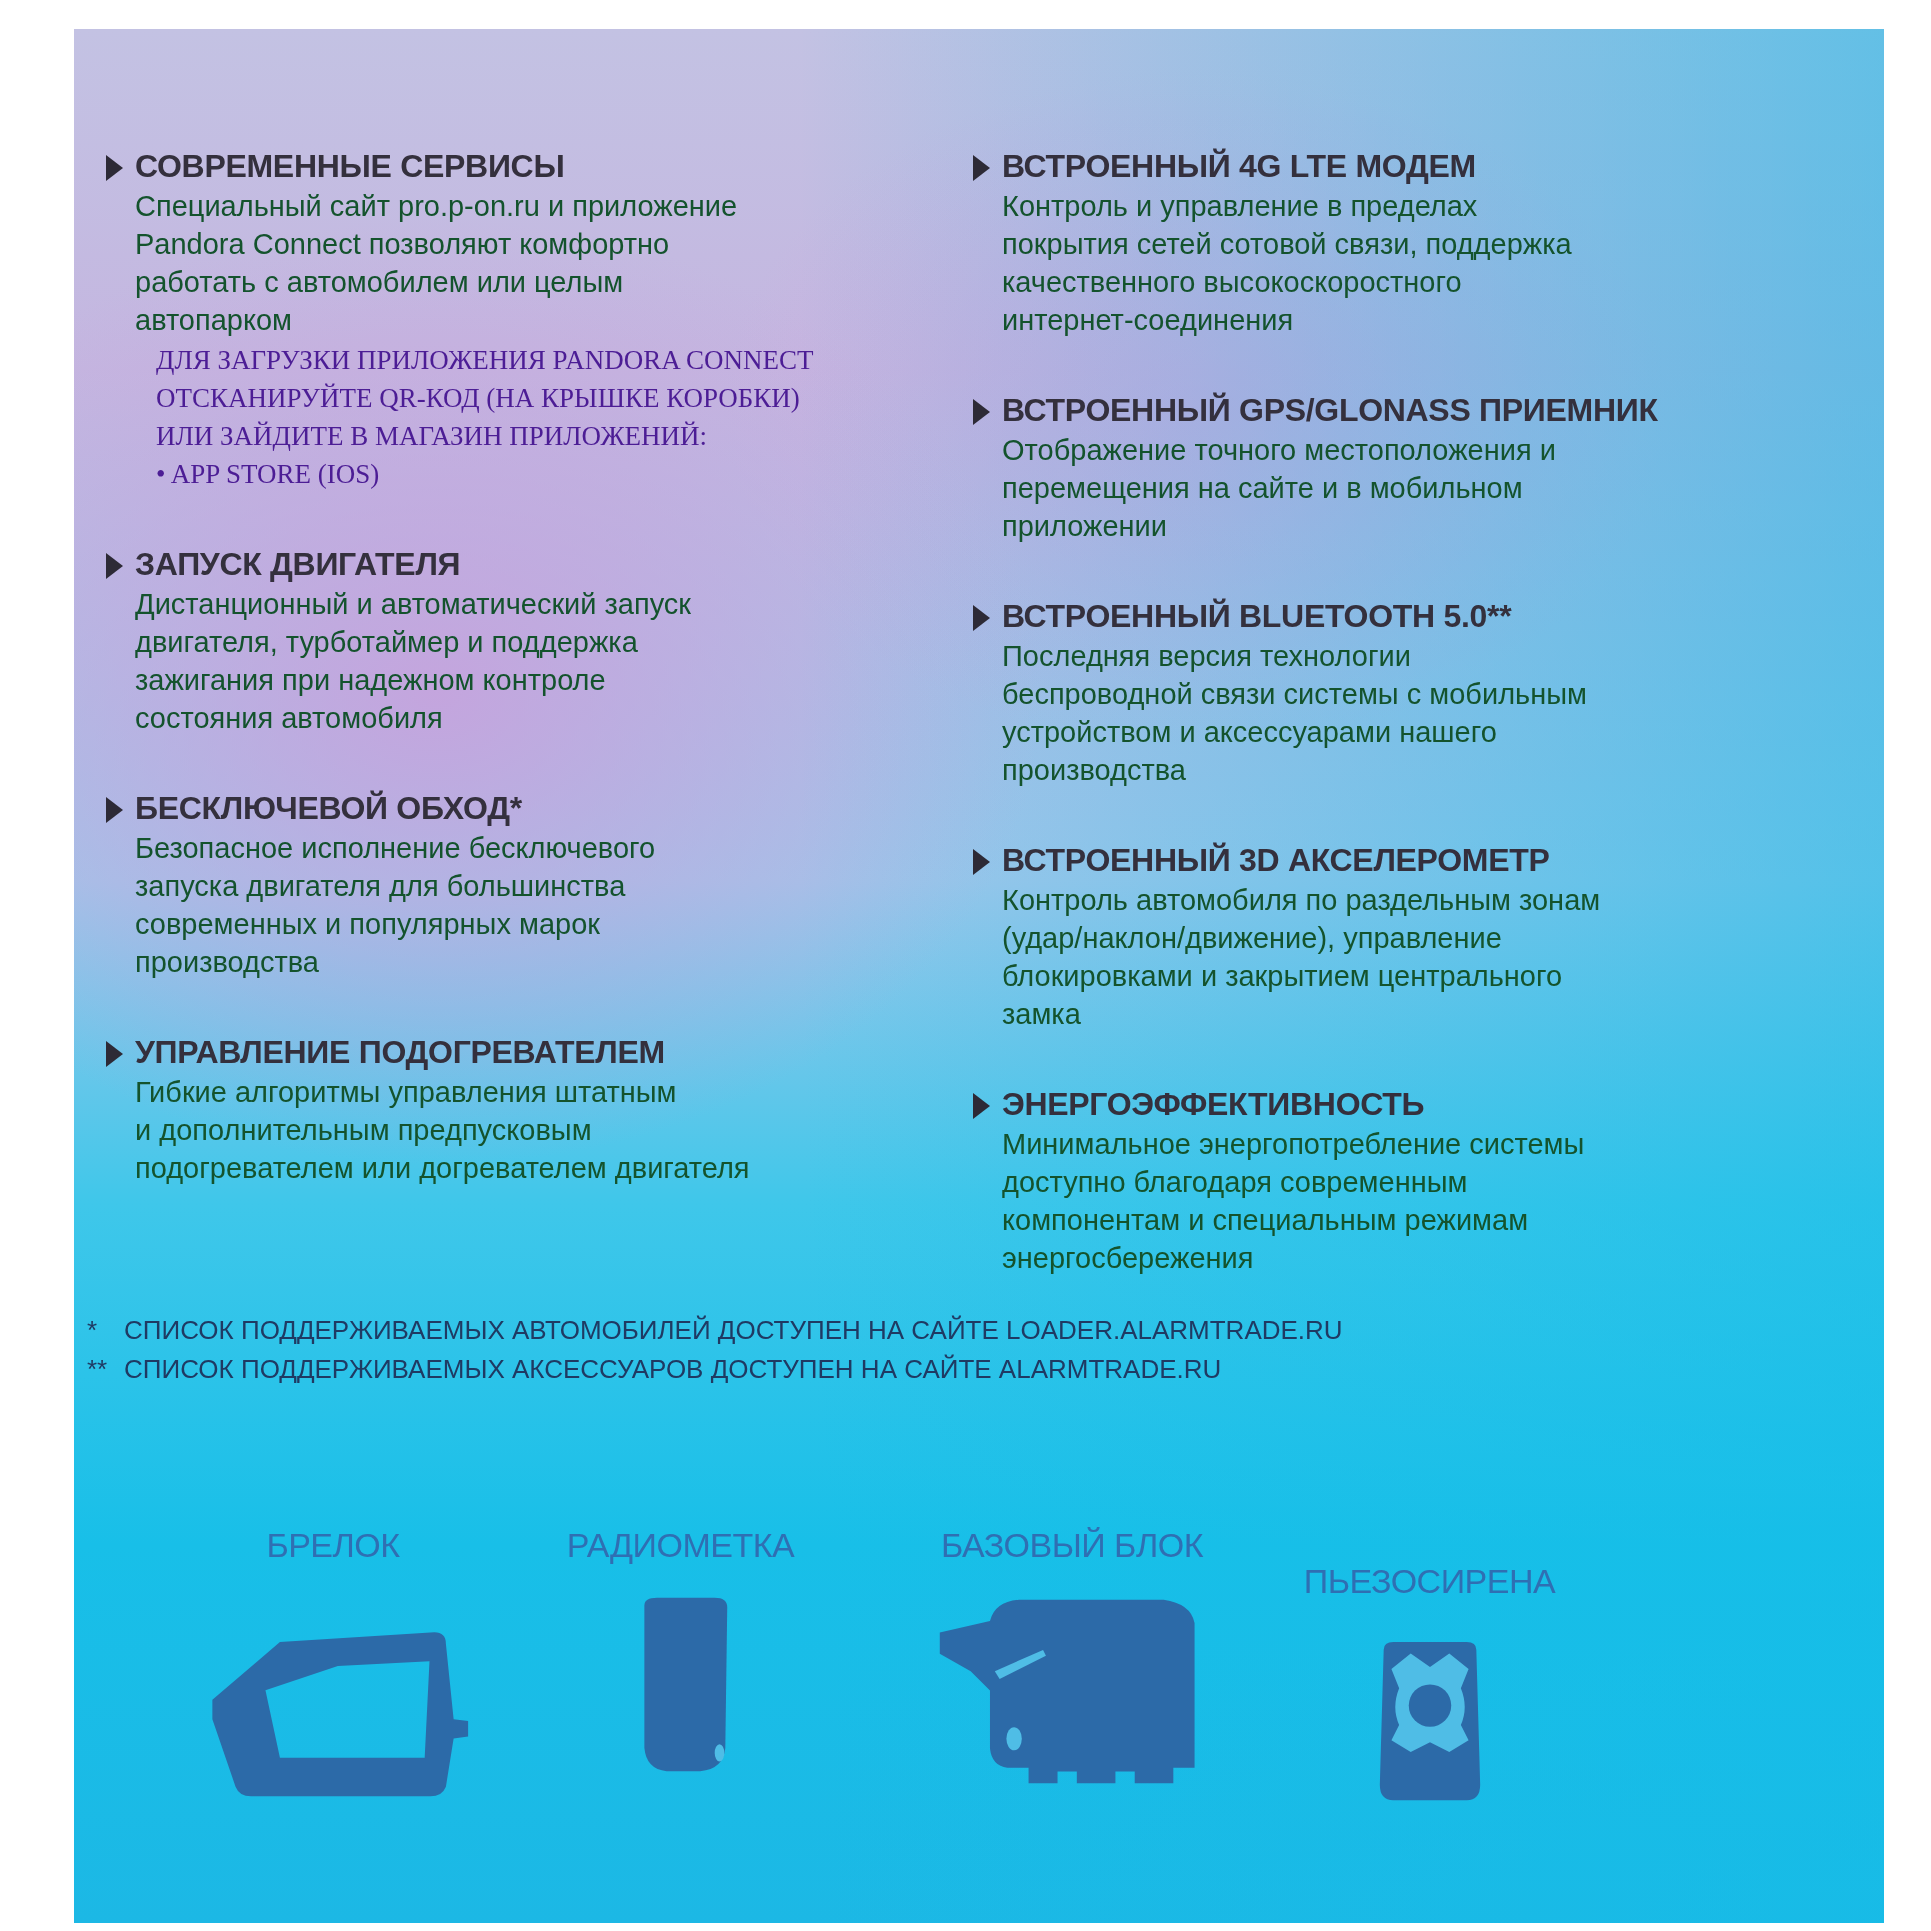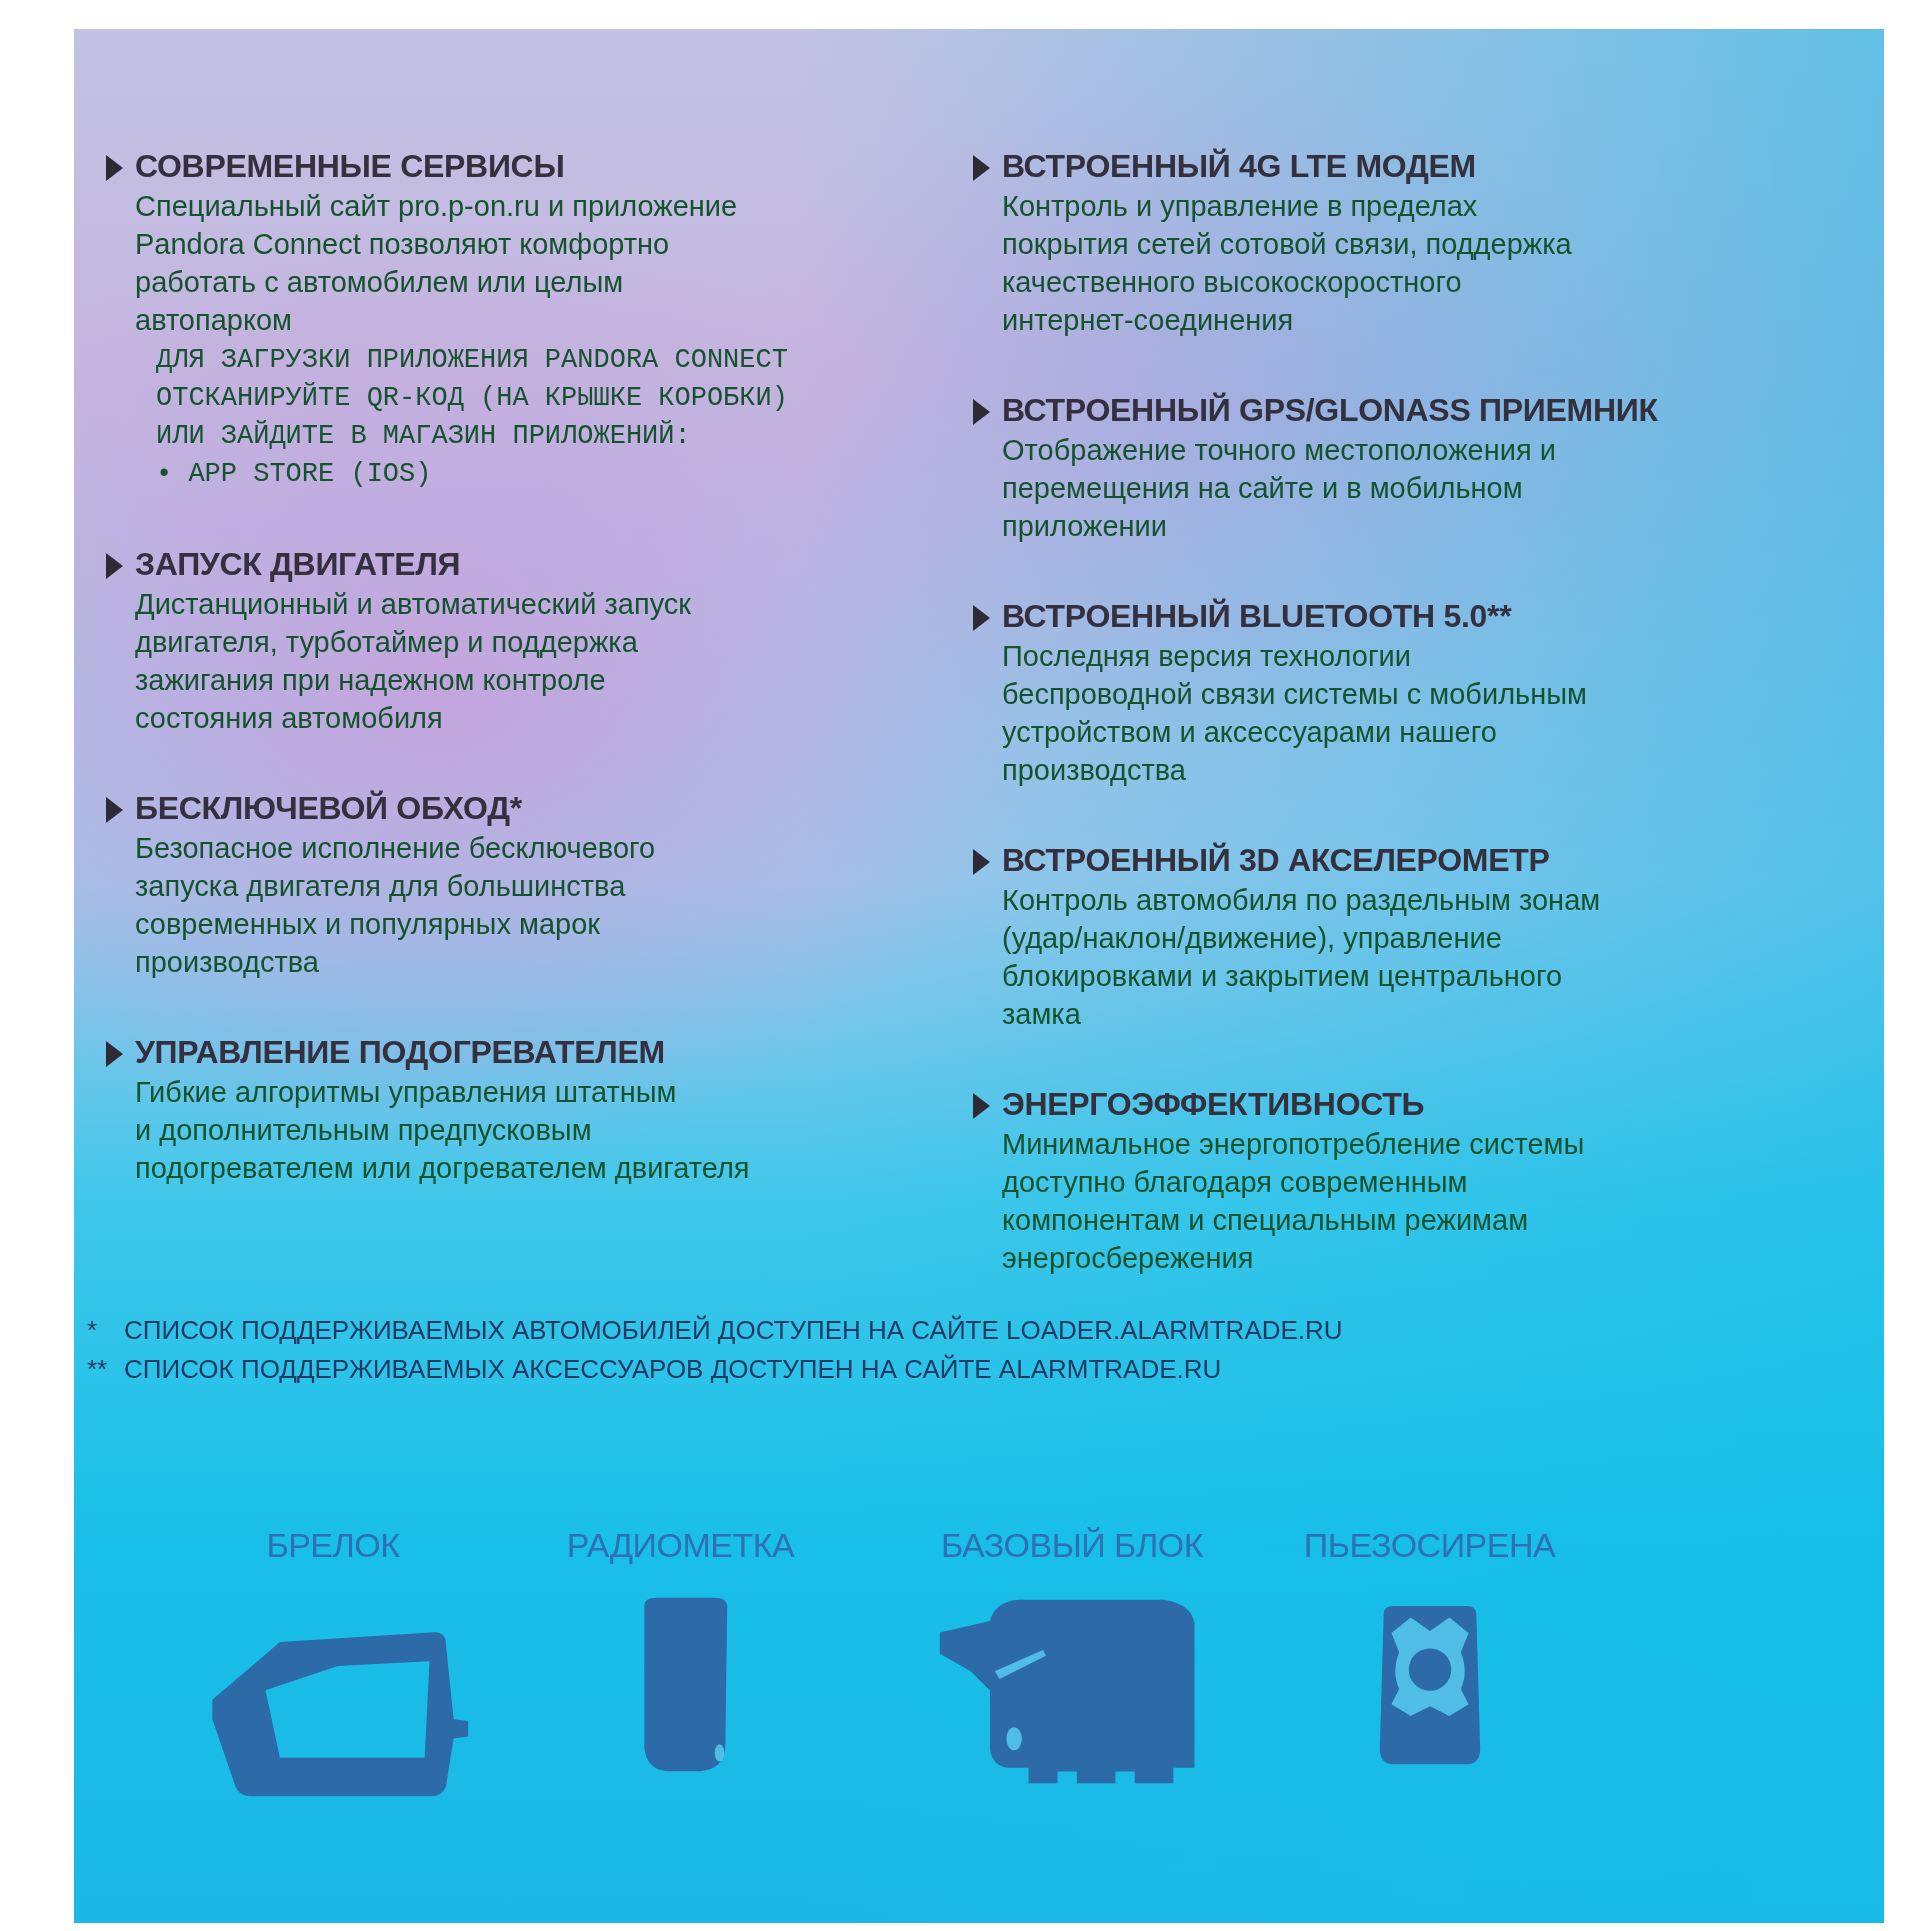--- a/index.html
+++ b/index.html
@@ -40,22 +40,22 @@
     margin: 0; font-size: 32px; font-weight: bold; color: #34303d;
     letter-spacing: -0.3px; line-height: 42px;
     font-family: "Liberation Sans", sans-serif;
   }
   .feature p {
     margin: 0; font-size: 29px; color: #14532d; line-height: 38px;
     font-family: "Liberation Sans", sans-serif;
   }
   .feature .note {
     margin-top: 1.9px; padding-left: 21px;
-    font-size: 27px; color: #14532d; line-height: 38px; text-transform: uppercase;
-    font-family: Liberation Mono, monospace;
+    font-size: 27px; color: #4c1d95; line-height: 38px; text-transform: uppercase;
+    font-family: Liberation Serif, serif;
   }
   .feature .note div { white-space: nowrap; }
   .footnotes {
     position: absolute; left: 87px; top: 1311px; z-index: 2;
     font-family: "Liberation Sans", sans-serif;
     font-size: 26px; color: #1f3a63; line-height: 39px;
   }
   .footnotes .fn { display: flex; }
   .footnotes .mark { width: 37px; }
   .devices { position: absolute; z-index: 2; left: 0; top: 1526px; width: 100%; height: 290px; }
@@ -190,21 +190,21 @@
 
   <div class="device" style="left:908px; width:328px;">
     <div class="lbl">БАЗОВЫЙ БЛОК</div>
     <svg width="280" height="193" viewBox="0 0 290 200" style="margin-top:29px">
       <path d="M60 28 Q65 8 90 6 L240 6 Q268 10 272 30 L272 180 L250 180 L250 196 L210 196 L210 184 L190 184 L190 196 L150 196 L150 184 L130 184 L130 196 L100 196 L100 180 L78 180 Q62 178 60 160 L60 100 L40 80 L8 62 L8 40 Z" fill="#2c6aa8"></path>
       <path d="M65 80 L115 58 L118 64 L70 88 Z" fill="#4fbde6"></path>
       <ellipse cx="85" cy="150" rx="8" ry="12" fill="#4fbde6"></ellipse>
     </svg>
   </div>
 
-  <div class="device" style="left:1299px; width:261px;">
+  <div class="device" style="left:1299px; width:261px;margin-top:36px;">
     <div class="lbl">ПЬЕЗОСИРЕНА</div>
     <svg width="116" height="164" viewBox="0 0 120 170" style="margin-top:39px">
       <path d="M12 10 Q12 2 22 2 L98 2 Q108 2 108 10 L112 150 Q112 166 98 166 L22 166 Q8 166 8 150 Z" fill="#2c6aa8"></path>
       <path d="M20 30 L40 14 L60 28 L80 14 L100 30 L92 50 Q100 70 92 88 L100 104 L80 116 L60 106 L40 116 L20 104 L28 88 Q20 70 28 50 Z" fill="#4fbde6"></path>
       <circle cx="60" cy="68" r="22" fill="#2c6aa8"></circle>
     </svg>
   </div>
 </div>
 
 

